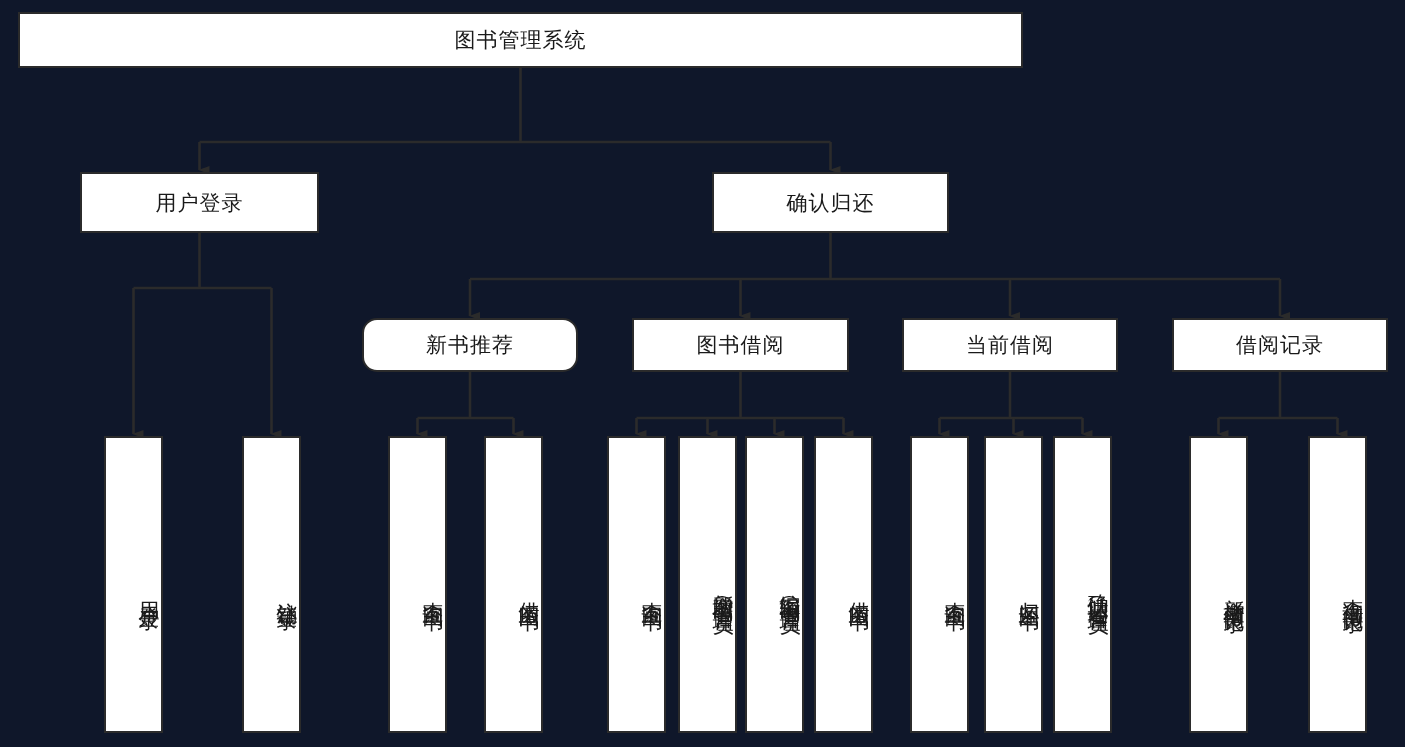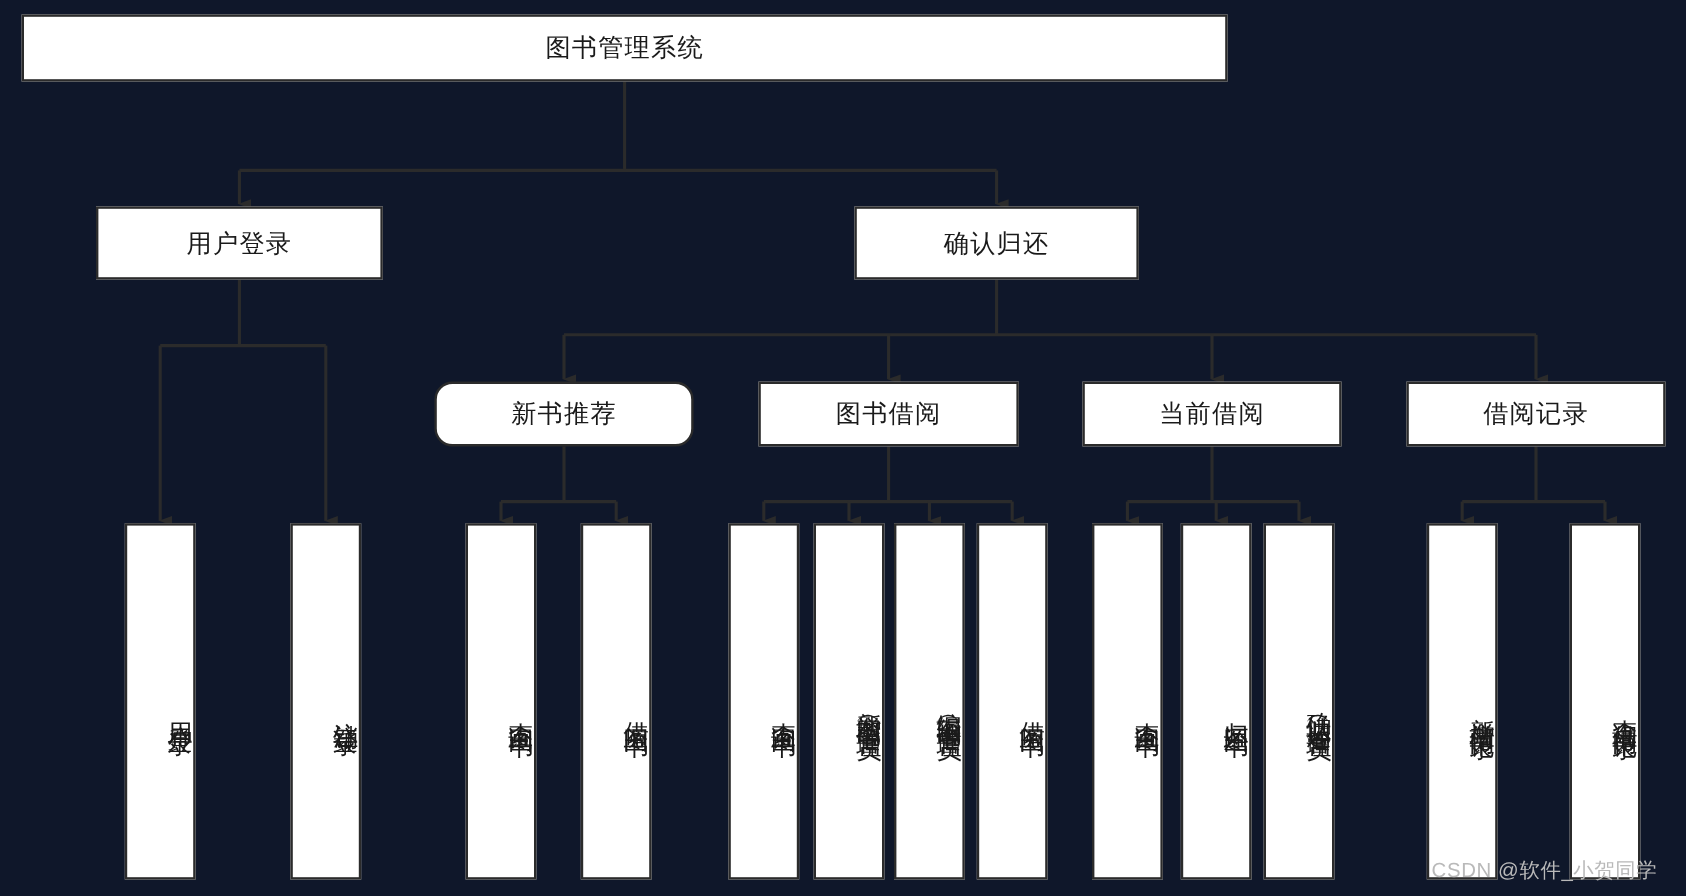--- a/index.html
+++ b/index.html
@@ -117,14 +117,13 @@
       <div class="node-box node-v" style="left: 607px; top: 436px; width: 59px; height: 297px;">查询图书</div>
       <div class="node-box node-v" style="left: 678px; top: 436px; width: 59px; height: 297px;">新增图书（管理员）</div>
       <div class="node-box node-v" style="left: 745px; top: 436px; width: 59px; height: 297px;">编辑图书（管理员）</div>
       <div class="node-box node-v" style="left: 814px; top: 436px; width: 59px; height: 297px;">借阅图书</div>
       <div class="node-box node-v" style="left: 910px; top: 436px; width: 59px; height: 297px;">查询图书</div>
       <div class="node-box node-v" style="left: 984px; top: 436px; width: 59px; height: 297px;">归还图书</div>
       <div class="node-box node-v" style="left: 1053px; top: 436px; width: 59px; height: 297px;">确认归还（管理员）</div>
       <div class="node-box node-v" style="left: 1189px; top: 436px; width: 59px; height: 297px;">新增借阅记录</div>
       <div class="node-box node-v" style="left: 1308px; top: 436px; width: 59px; height: 297px;">查询借阅记录</div>
     </div>
-  <div class="watermark" style="left:1193px; top:714px;">CSDN @软件_小贺同学</div>
 </div>
 
 </body></html>

